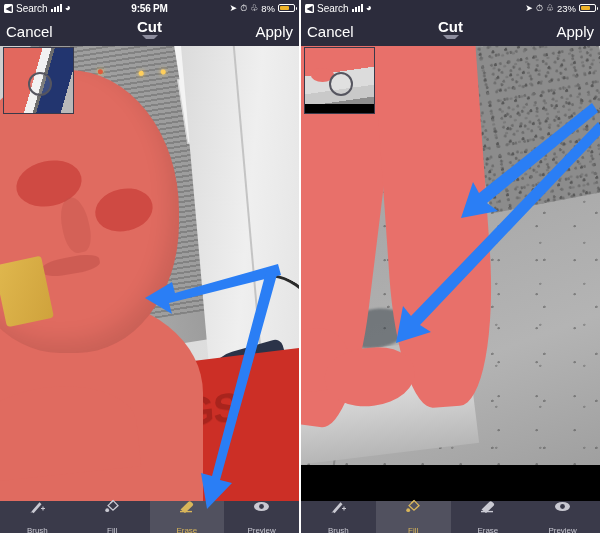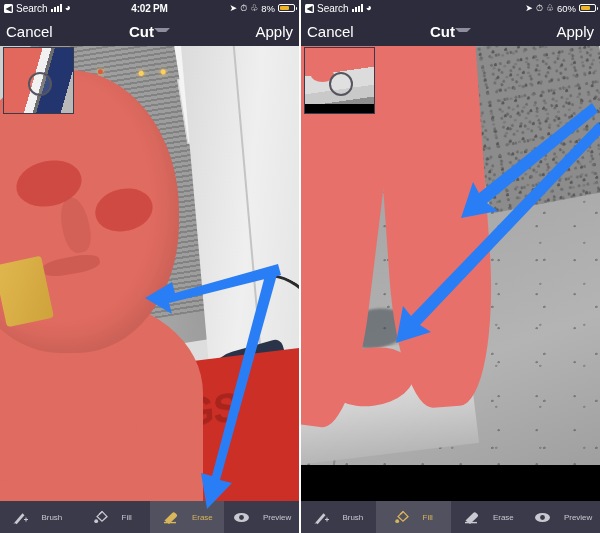--- a/index.html
+++ b/index.html
@@ -83,21 +83,21 @@
     z-index: 40;
     display: flex;
     align-items: center;
     justify-content: space-between;
     padding: 0 6px;
     box-sizing: border-box;
   }
   .nav-btn { font-size: 15px; color:#ffffff; }
   .nav-title-wrap {
     position:absolute; left:0; right:0; top:0; bottom:0;
-    display:flex; flex-direction:row; align-items:center; justify-content:center;
+    display:flex; flex-direction:column; align-items:center; justify-content:center;
     pointer-events:none;
   }
   .nav-title { font-size:15px; font-weight:bold; line-height:15px;}
   .nav-caret {
     width:8px; height:4px; margin-top:1px;
     border-left:4px solid transparent; border-right:4px solid transparent;
     border-top:4px solid #8d8d9e;
   }
 
   
@@ -328,21 +328,21 @@
   
   .arrows{ position:absolute; inset:0; z-index:60; pointer-events:none; }
   .arrows svg{ width:100%; height:100%; display:block; }
 
   
   .toolbar{
     position:absolute; left:0; right:0; bottom:0; height:32px;
     background:#3a3a4a; display:flex; z-index:50;
   }
   .tool{
-    flex:1; display:flex; flex-direction:row; align-items:center;
+    flex:1; display:flex; flex-direction:column; align-items:center;
     justify-content:center; gap:12px; color:#c9c9d2;
   }
   .tool.active{ background:#51515f; color:#d9b65a; }
   .tool .ticon{ height:16px; display:flex; align-items:center; justify-content:center;}
   .tool .tlabel{ font-size:8px; line-height:9px; }
   .tool svg{ display:block; }
 </style>
 </head>
 <body>
 
@@ -355,21 +355,21 @@
         <span class="back-chev">◀</span>
         <span class="sb-text">Search</span>
         <span class="bars">
             <i></i>
             <i></i>
             <i></i>
             <i></i>
           </span>
         <span class="wifi">◕</span>
       </div>
-      <div class="sb-center">4:02 PM</div>
+      <div class="sb-center">9:56 PM</div>
       <div class="sb-right">
         <span class="loc">➤</span>
         <span class="alarm">⏱</span>
         <span class="bt">♧</span>
         <span class="batt-pct">8%</span>
         <span class="batt">
             <span style="width:72%"></span>
           </span>
       </div>
     </div>
@@ -491,21 +491,21 @@
             <i></i>
             <i></i>
             <i></i>
           </span>
         <span class="wifi">◕</span>
       </div>
       <div class="sb-right">
         <span class="loc">➤</span>
         <span class="alarm">⏱</span>
         <span class="bt">♧</span>
-        <span class="batt-pct">60%</span>
+        <span class="batt-pct">23%</span>
         <span class="batt">
             <span style="width:71%"></span>
           </span>
       </div>
     </div>
 
     <div class="navbar">
       <div class="nav-btn">Cancel</div>
       <div class="nav-title-wrap">
         <div class="nav-title">Cut</div>

